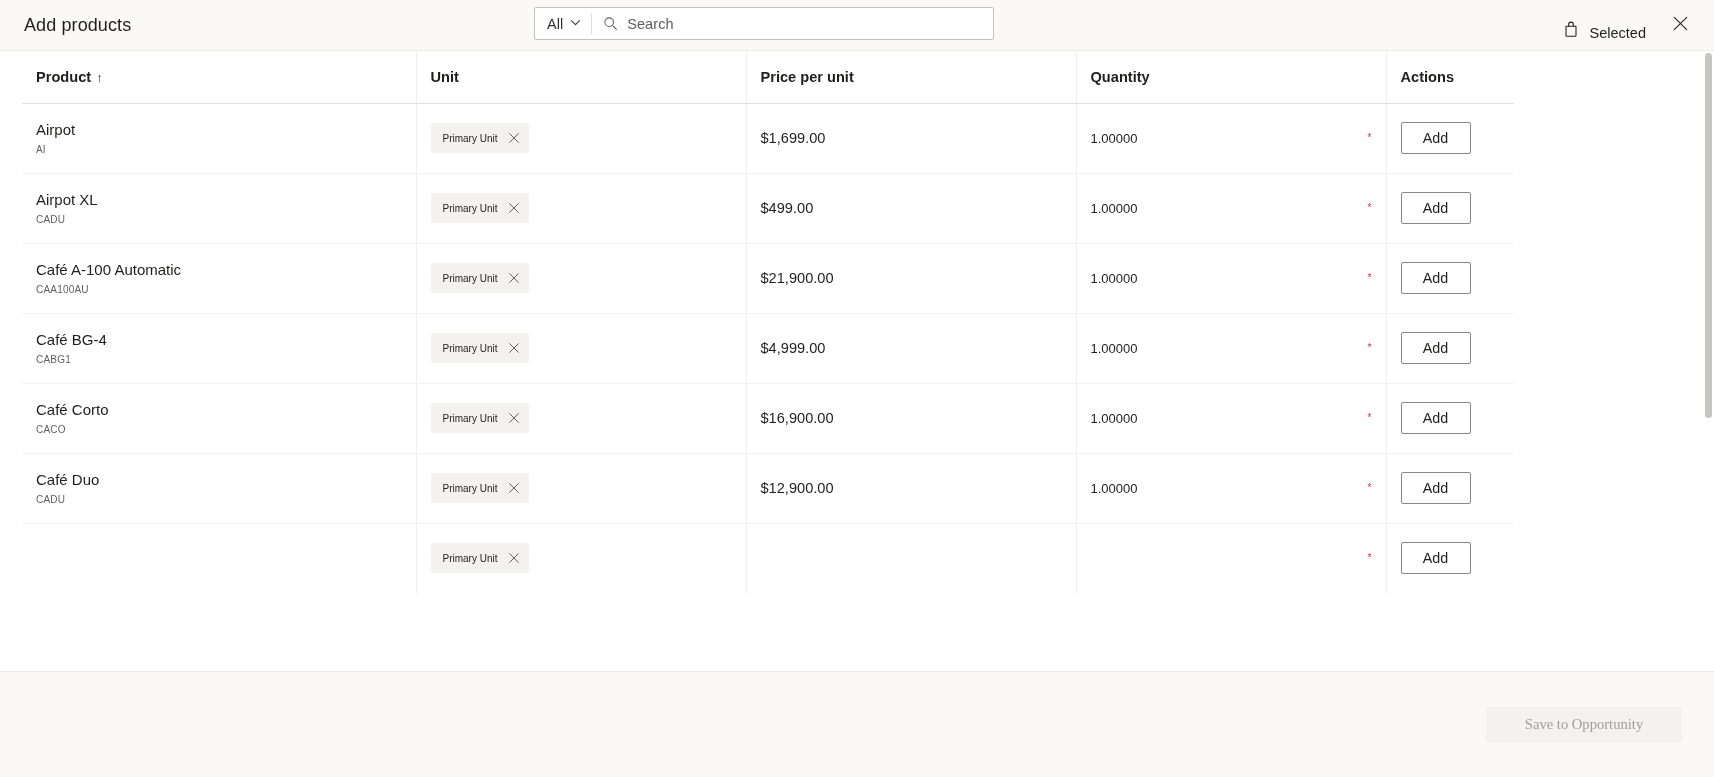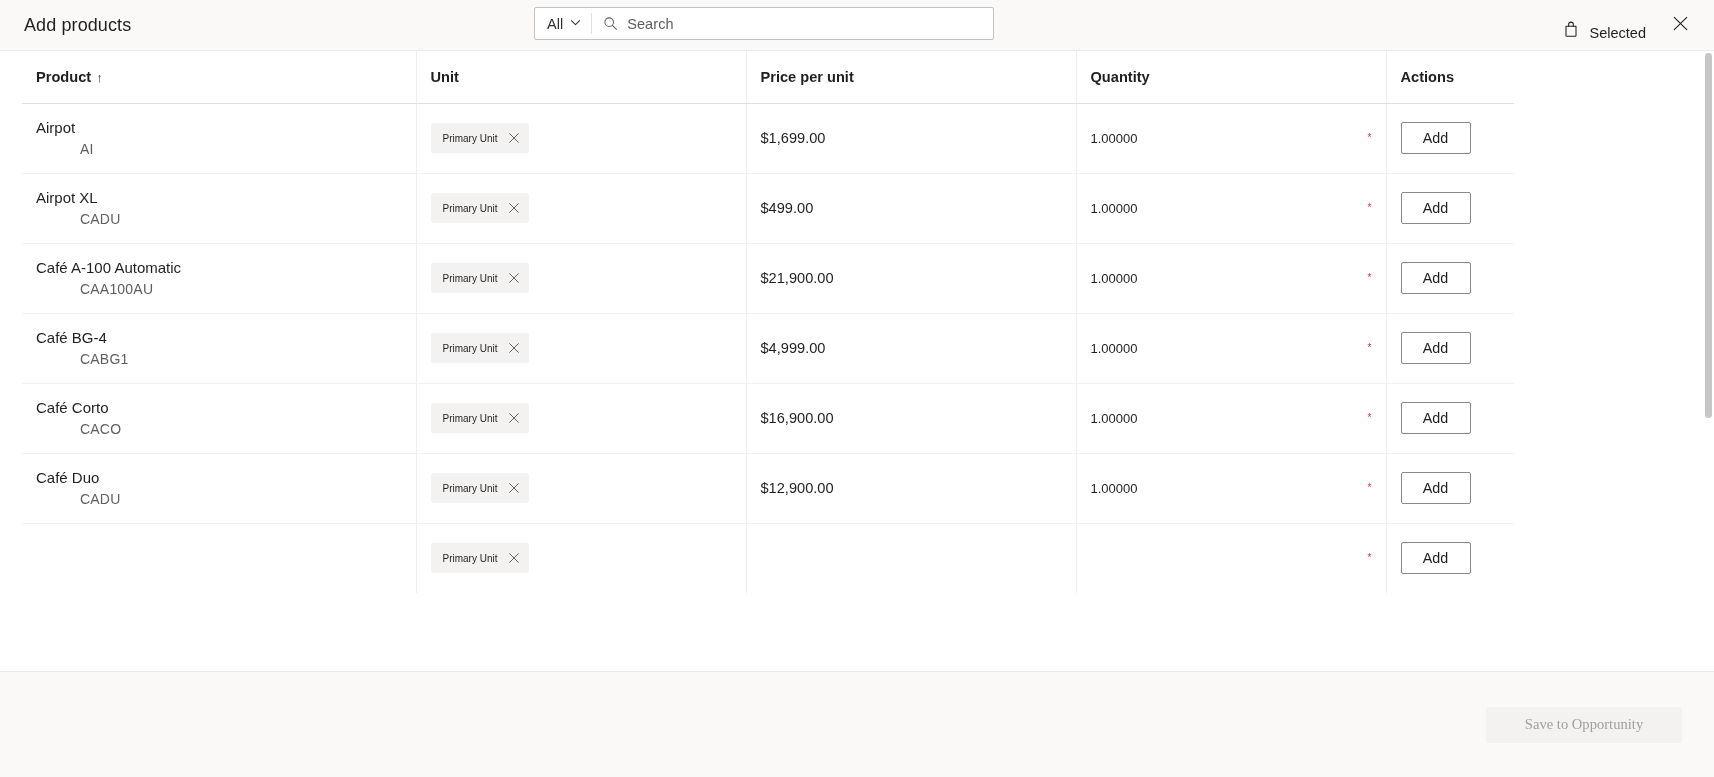--- a/index.html
+++ b/index.html
@@ -121,21 +121,21 @@
   tbody td {
     padding: 0 0 0 14px; height: 70px; vertical-align: middle;
     border-bottom: 1px solid #f3f2f1;
     border-right: 1px solid #f0eeed;
     font-size: 14.6px; color: #201f1e;
   }
   tbody td:last-child { border-right: none; }
   tbody tr:last-child td { border-bottom: none; }
 
   .prod-name { font-size: 15px; color: #201f1e; line-height: 1.25; }
-  .prod-code { font-size: 14px; color: #605e5c; margin-top: 4px; letter-spacing: .2px; margin-left: 44px; }
+  .prod-code { font-size: 10px; color: #605e5c; margin-top: 4px; letter-spacing: .2px; }
 
   .unit-chip {
     display: inline-flex; align-items: center; gap: 10px;
     background: #f3f2f1; border-radius: 2px;
     height: 30px; padding: 0 9px 0 12px;
     font-size: 10px; color: #201f1e;
     max-width: 250px;
   }
   .chip-x { color:#605e5c; display:flex; align-items:center; cursor:pointer; }
 

